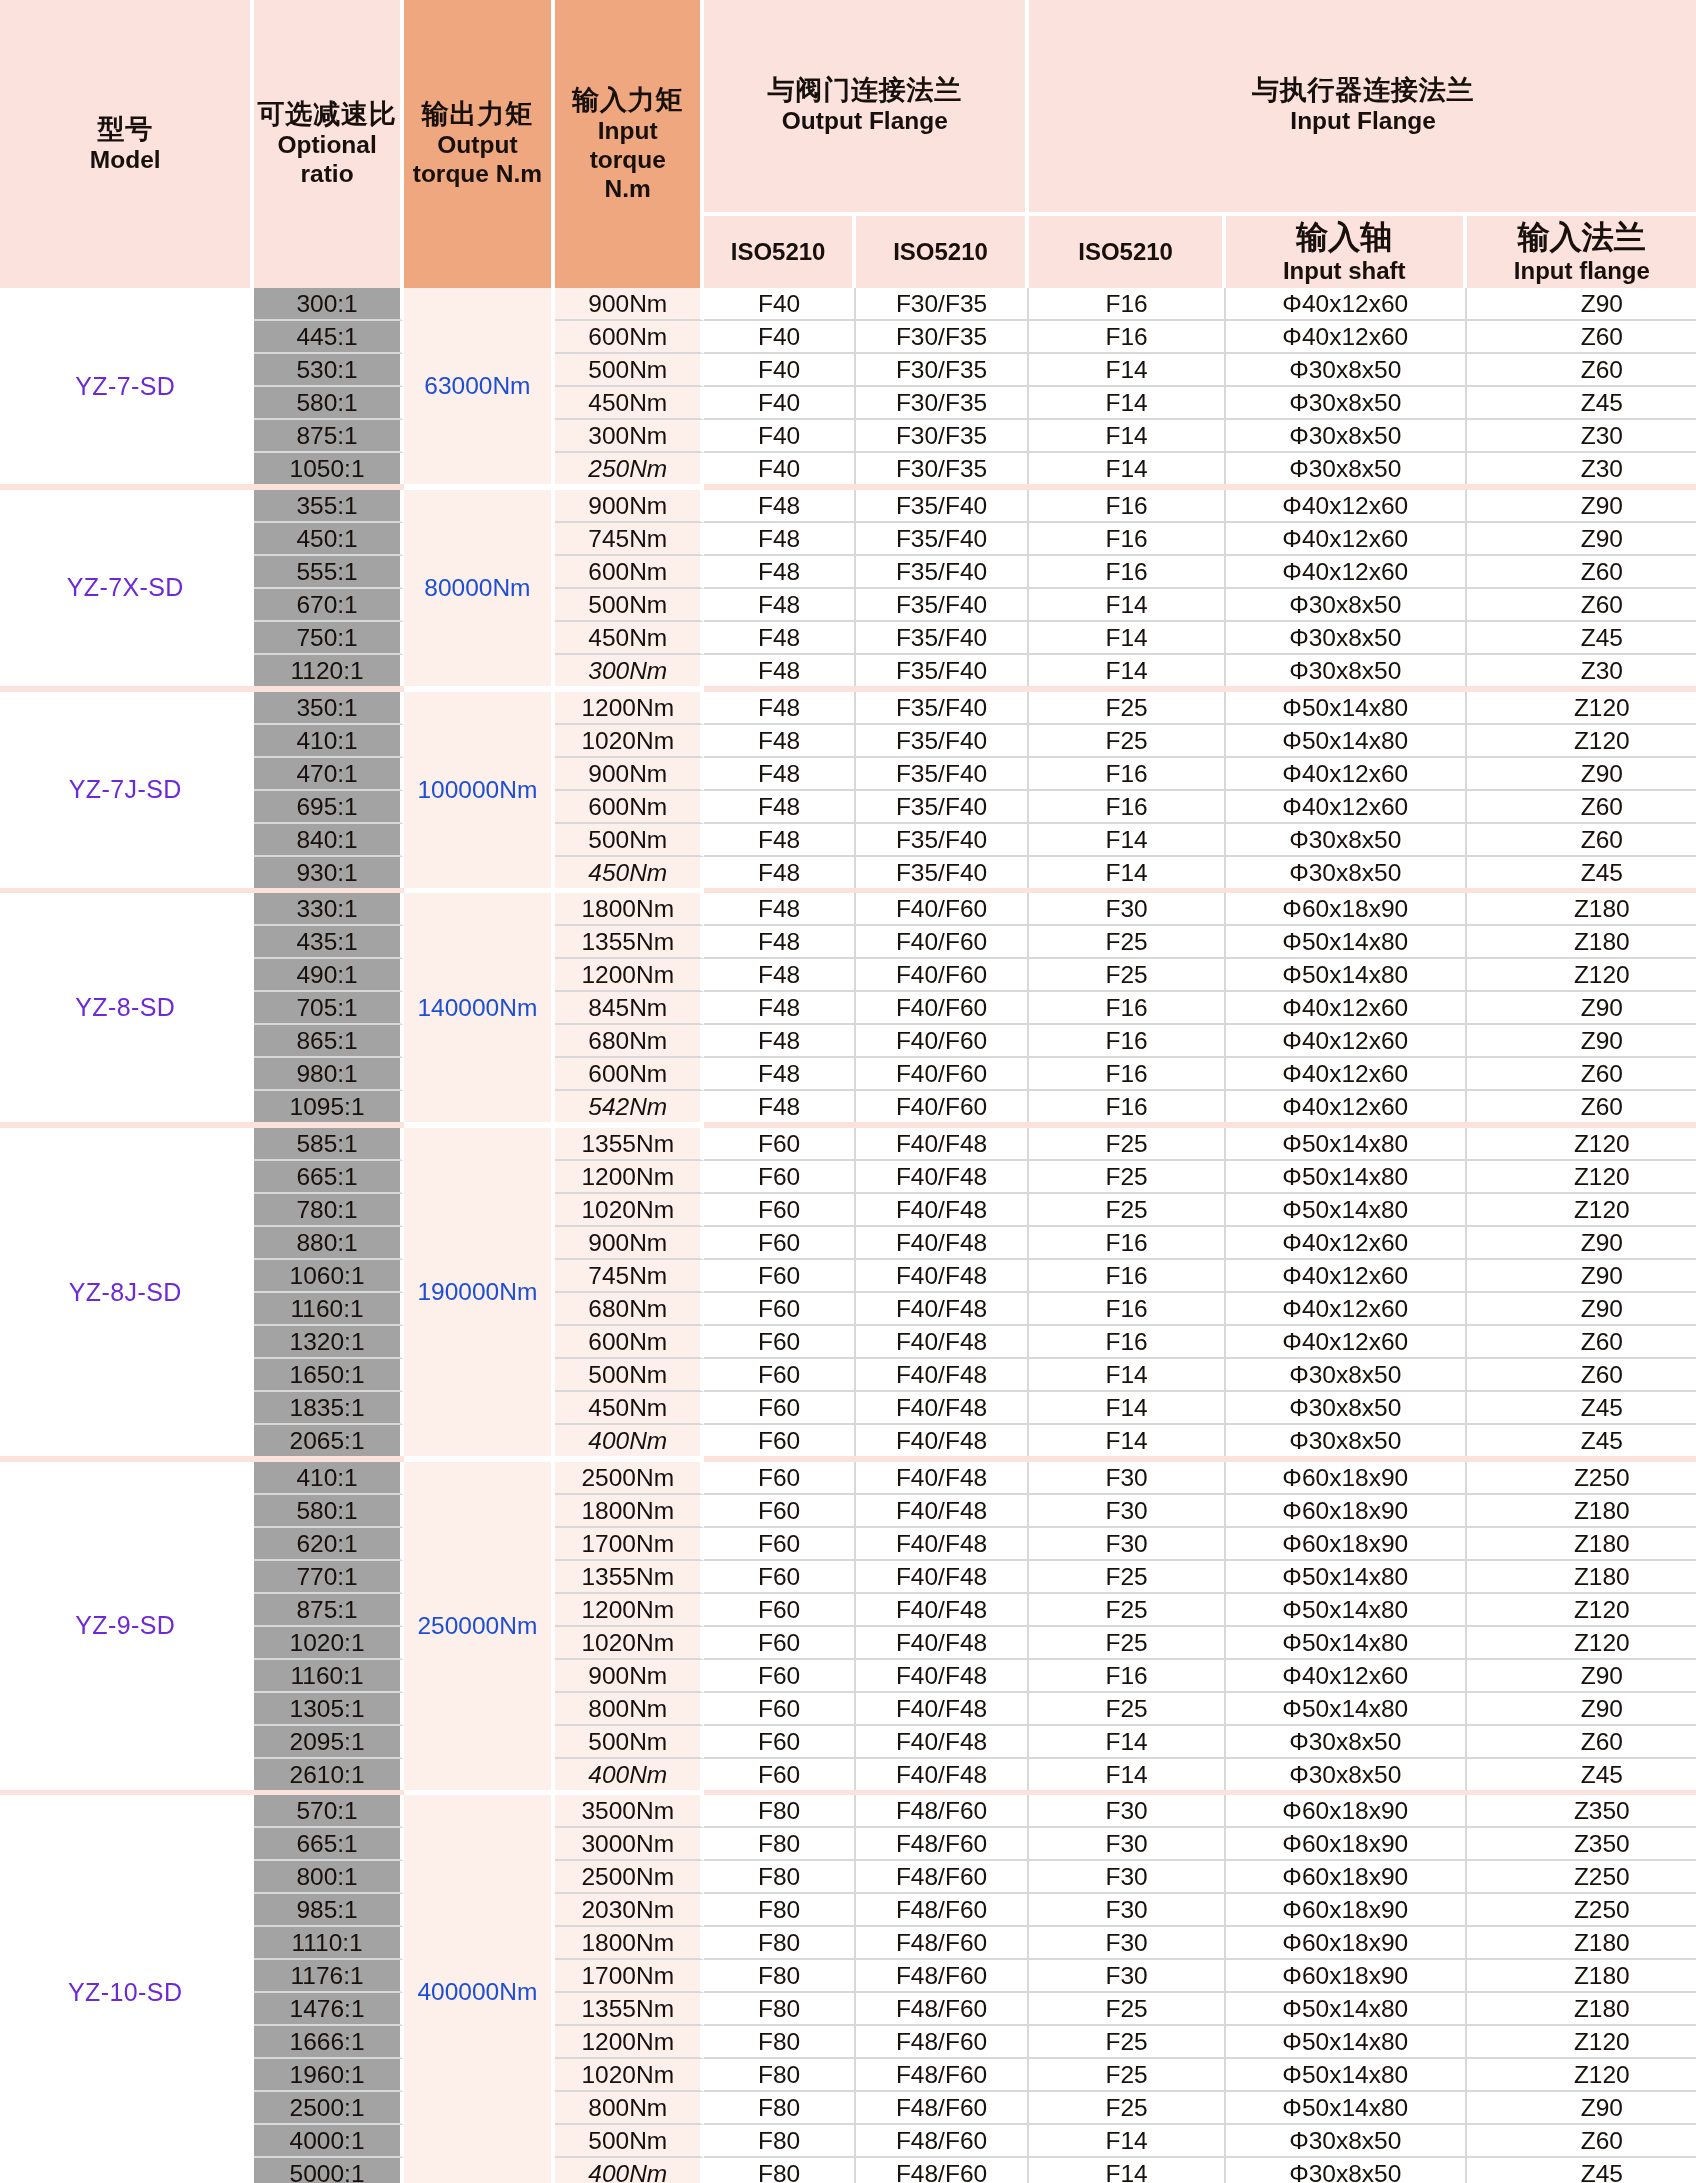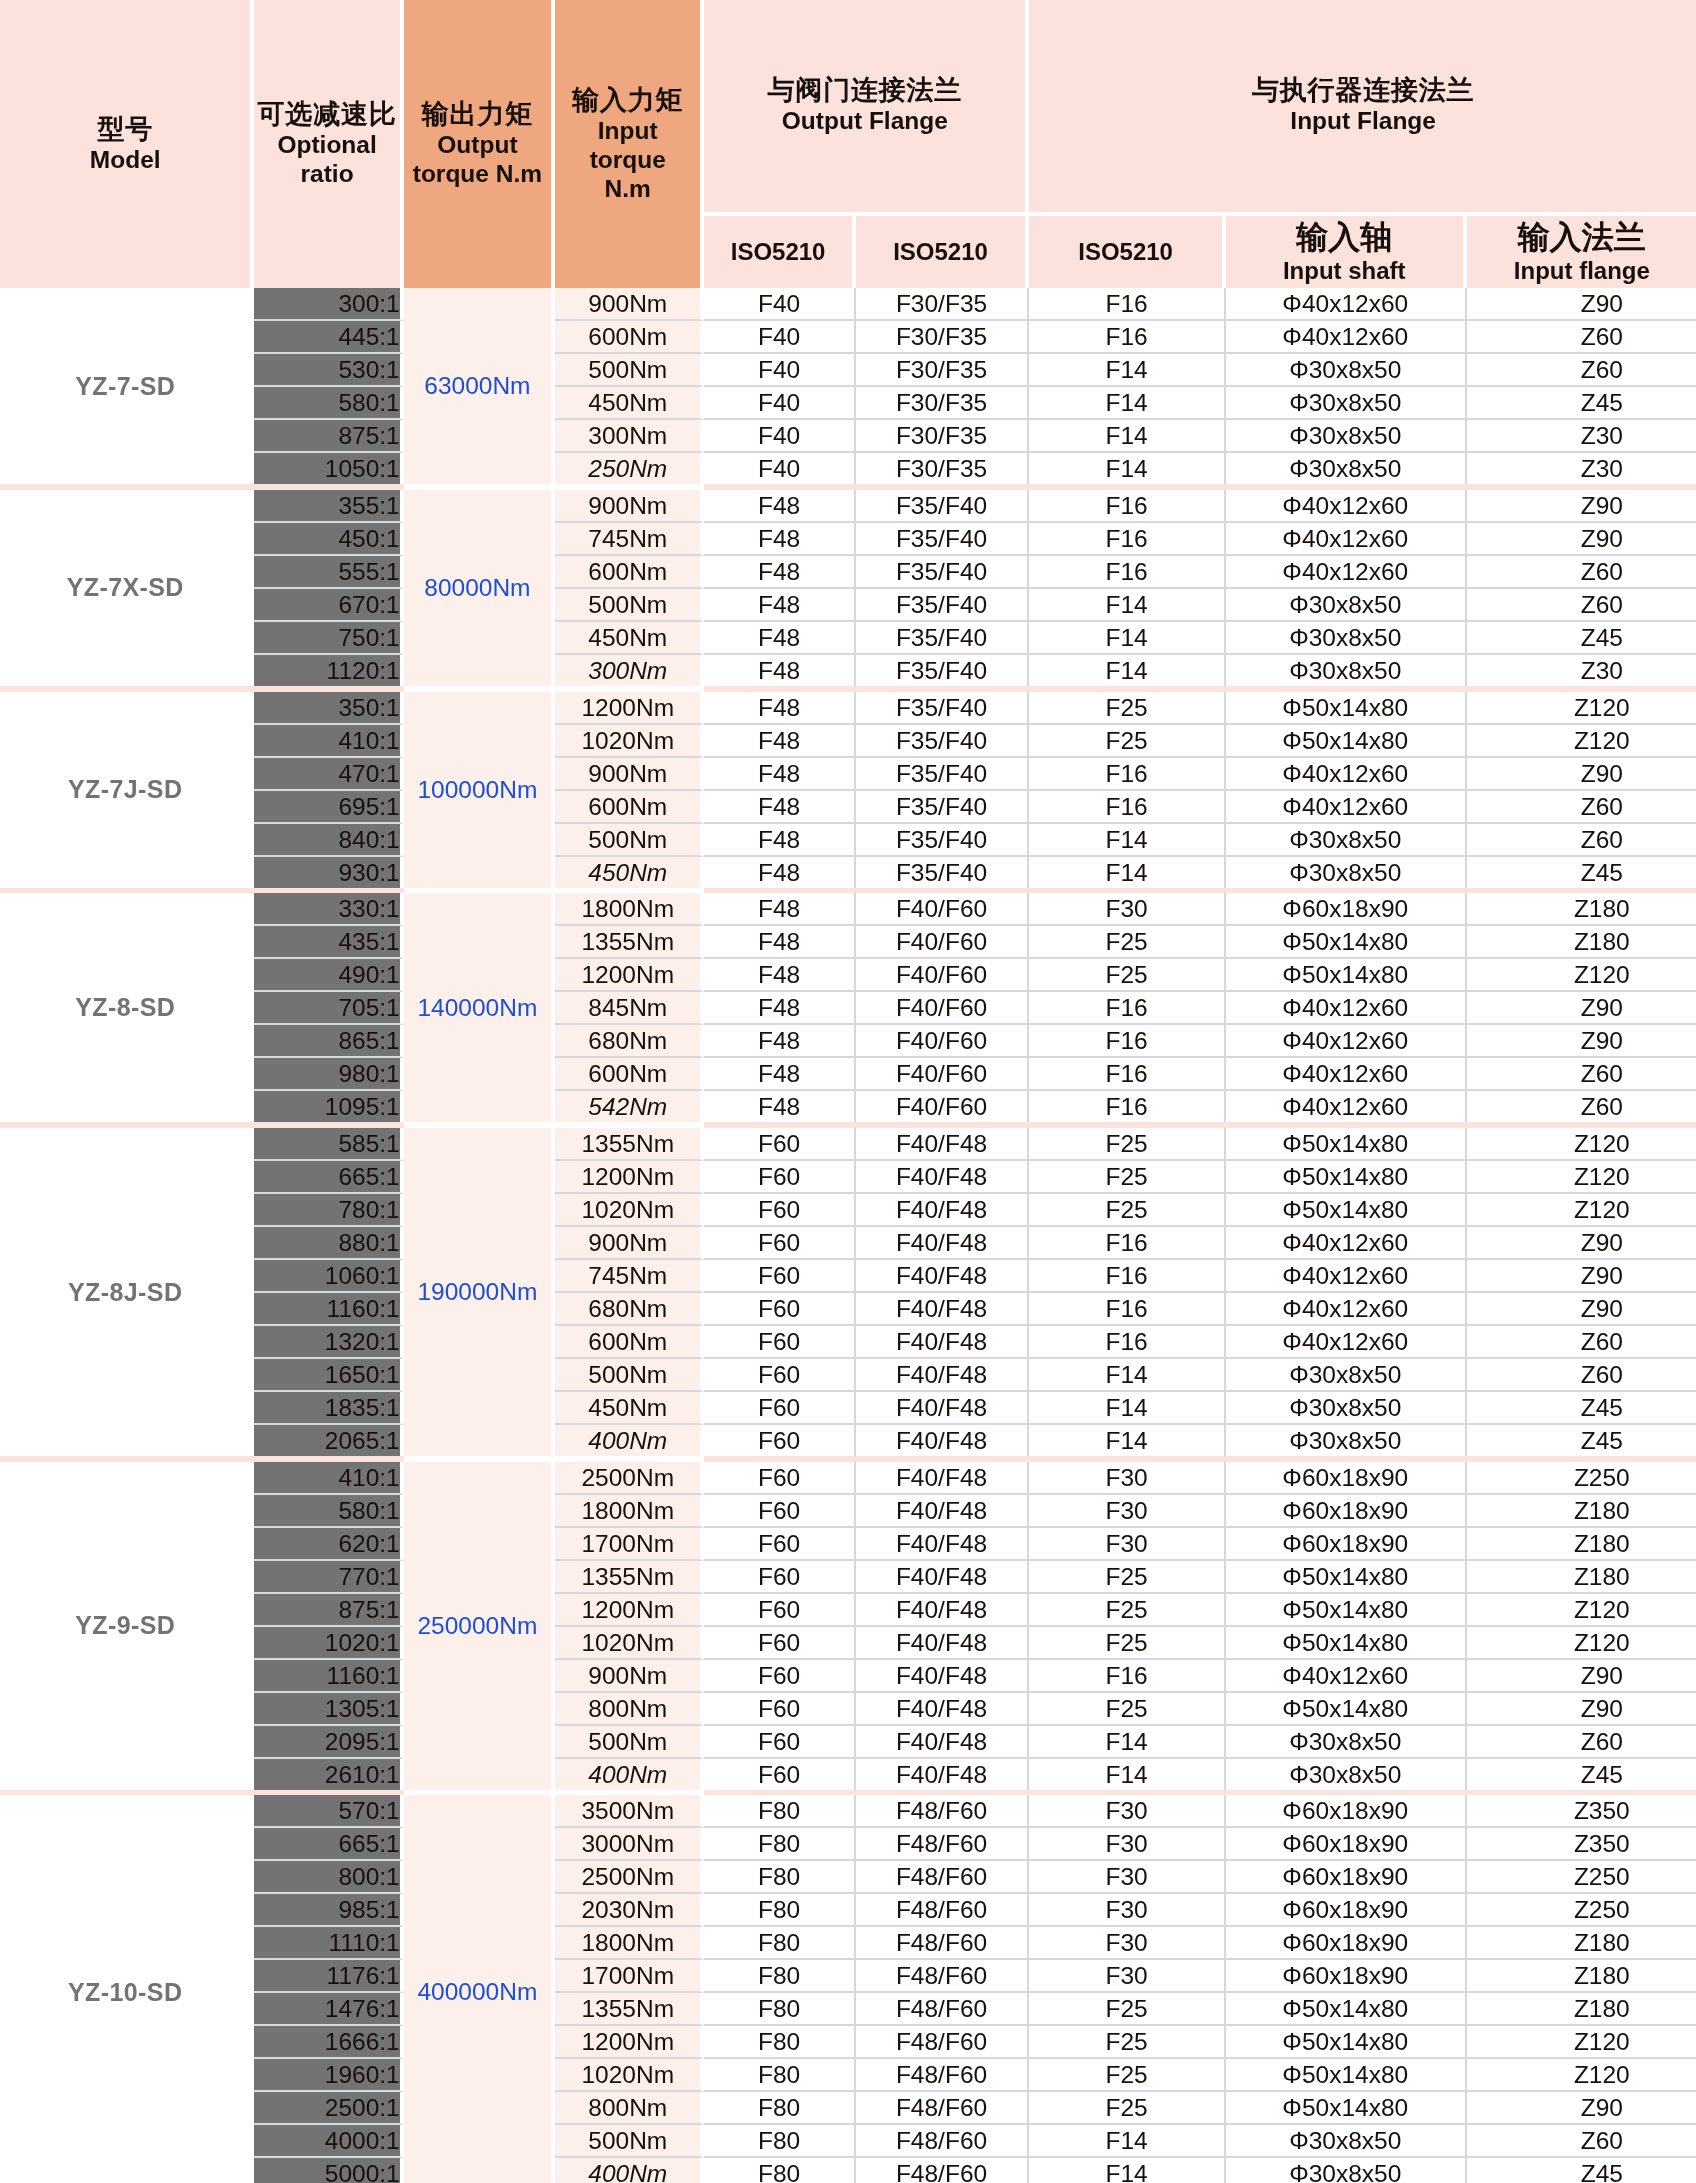--- a/index.html
+++ b/index.html
@@ -42,31 +42,31 @@
   }
   .hdr-group-bottomgap { border-bottom: 4.1px solid #ffffff; }
   .hdr-sub .en2 { font-size: 24px; display: block; }
   .hdr-sub .cn2 { font-size: 32px; display: block; }
 
   
   td.model {
     text-align: center;
     vertical-align: middle;
     font-size: 25px;
-    font-weight: bold;
-    color: #737373;
+    font-weight: normal;
+    color: #6d28d9;
     background: #ffffff;
     border-right: 4.1px solid #ffffff;
     letter-spacing: 0.4px;
   }
   td.ratio {
-    text-align: right;
+    text-align: center;
     font-size: 24.5px;
     color: #17100c;
-    background: #737373;
+    background: #a3a3a3;
     border-bottom: 2.5px solid #d8d8d8;
     border-right: 4.1px solid #ffffff;
     height: 31px;
     line-height: 31px;
     padding: 0;
   }
   td.ratio.lastrow { border-bottom: none; }
   td.otorque {
     text-align: center;
     vertical-align: middle;

